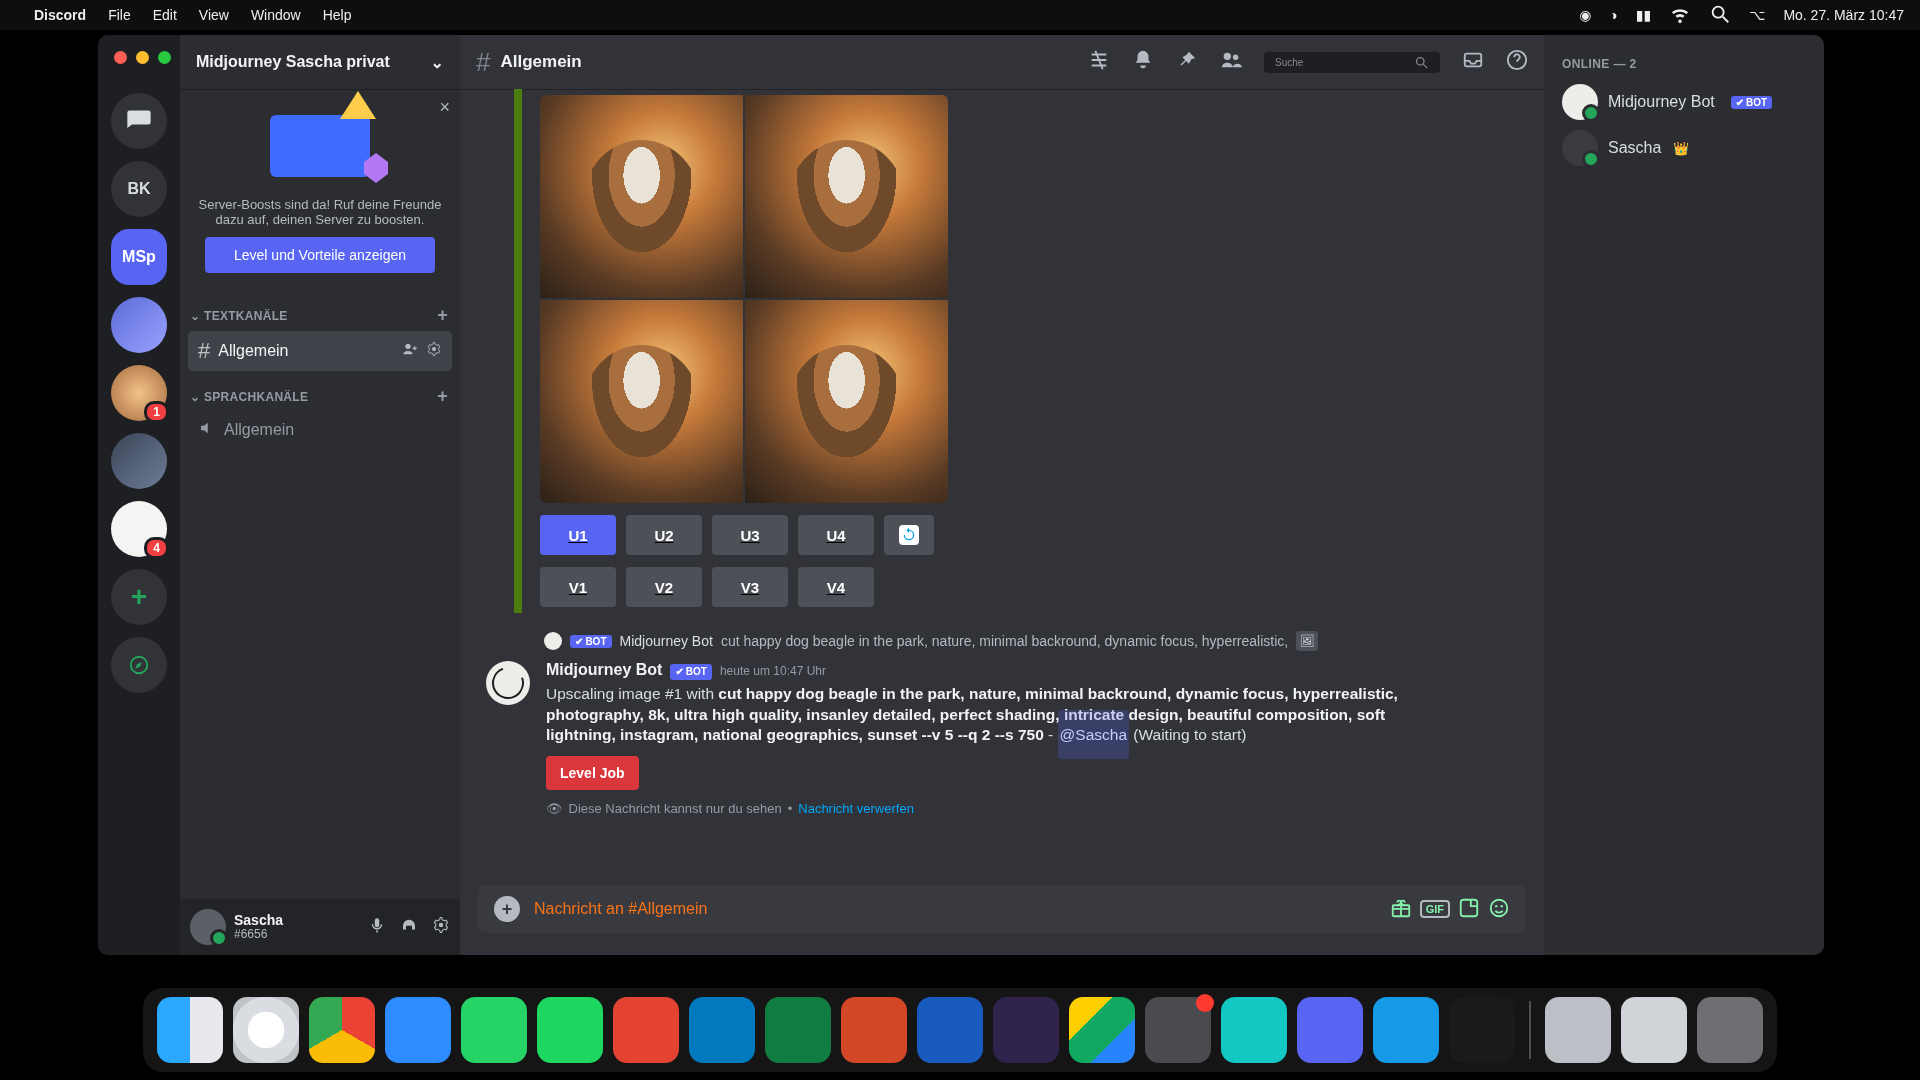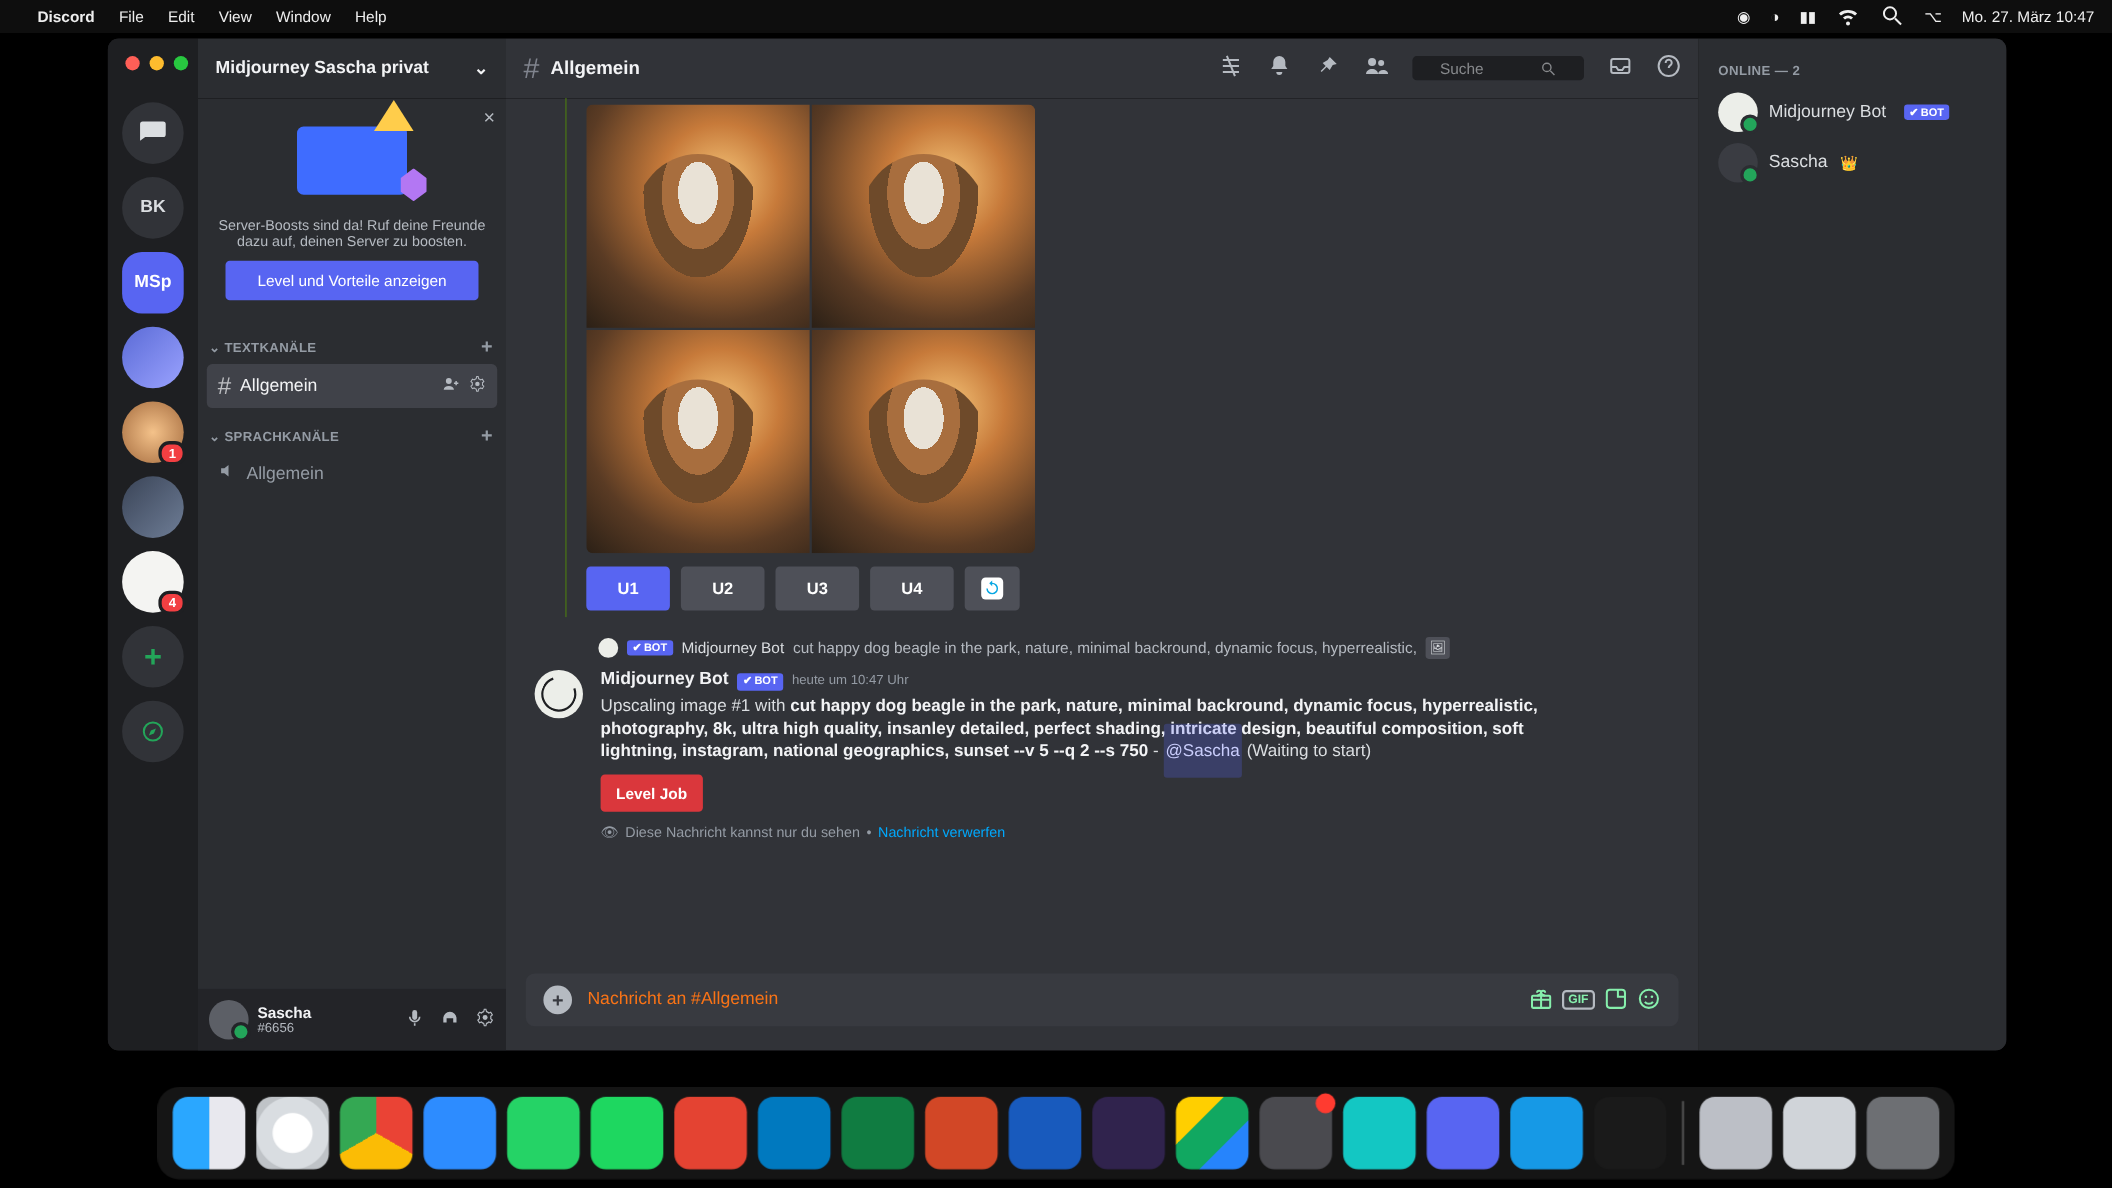--- a/index.html
+++ b/index.html
@@ -54,24 +54,24 @@
 .user-panel .names .u{color:#f2f3f5;font-size:14px;font-weight:600;}
 .user-panel .names .t{color:#b5bac1;font-size:12px;}
 .user-panel .icons{margin-left:auto;display:flex;gap:14px;color:#b5bac1;}
 
 
 .main{flex:1;background:#313338;display:flex;flex-direction:column;min-width:0;}
 .top-strip{height:54px;display:flex;align-items:center;padding:0 16px;color:#f2f3f5;box-shadow:0 1px 0 rgba(0,0,0,.3);}
 .top-strip .hash{font-size:26px;color:#80848e;margin-right:10px;}
 .top-strip .title{font-weight:600;font-size:17px;}
 .top-strip .tools{margin-left:auto;display:flex;align-items:center;gap:22px;color:#b5bac1;}
-.search-box{background:#1e1f22;border-radius:4px;display:flex;align-items:center;padding:3px 25px;width:156px;justify-content:space-between;color:#87898c;font-size:14px;}
+.search-box{background:#1e1f22;border-radius:4px;display:flex;align-items:center;padding:3px 11px;width:176px;justify-content:space-between;color:#87898c;font-size:10px;}
 
 .chat-scroll{flex:1;overflow:hidden;position:relative;padding:0 18px 0 26px;}
-.msg-block{border-left:1px solid #4d7c0f;margin:0 0 0 28px;padding:6px 0 6px 18px;}
+.msg-block{border-left:8px solid #4d7c0f;margin:0 0 0 28px;padding:6px 0 6px 18px;text-decoration:underline;}
 .image-grid{width:408px;height:408px;display:grid;grid-template-columns:1fr 1fr;grid-template-rows:1fr 1fr;gap:2px;border-radius:6px;overflow:hidden;}
 .image-grid .cell{background:radial-gradient(circle at 60% 35%, #f6c67a 0%, #c77a3a 30%, #5a3b24 70%, #2b2016 100%);position:relative;}
 .image-grid .cell::after{content:"";position:absolute;left:50%;bottom:16%;transform:translateX(-50%);width:58%;height:62%;background:radial-gradient(ellipse at 50% 28%, #e9e2d6 0 22%, #a86e3e 22% 40%, #6e4a2a 40% 60%, transparent 60%);border-radius:50% 50% 46% 46%;filter:blur(.2px);}
 .btn-row{display:flex;gap:10px;margin-top:12px;}
 .mj-btn{background:#4e5058;color:#fff;border:none;border-radius:4px;width:76px;height:40px;font-size:15px;font-weight:600;}
 .mj-btn.primary{background:#5865f2;}
 .mj-btn.reroll{width:50px;display:flex;align-items:center;justify-content:center;}
 .mj-btn.reroll svg{width:20px;height:20px;fill:#08a7e3;background:#fff;border-radius:4px;padding:2px;}
 
 .reply-ref{display:flex;align-items:center;gap:8px;color:#b5bac1;font-size:14px;margin:18px 0 2px 58px;}
@@ -327,20 +327,26 @@
             <button class="mj-btn primary">U1</button>
             <button class="mj-btn">U2</button>
             <button class="mj-btn">U3</button>
             <button class="mj-btn">U4</button>
             <button class="mj-btn reroll">
                 <svg viewBox="0 0 24 24">
                   <path d="M12 4V1L8 5l4 4V6a6 6 0 11-6 6H4a8 8 0 108-8z"></path>
                 </svg>
               </button>
           </div>
+          <div class="btn-row">
+            <button class="mj-btn">V1</button>
+            <button class="mj-btn">V2</button>
+            <button class="mj-btn">V3</button>
+            <button class="mj-btn">V4</button>
+          </div>
         </div>
 
         <div class="reply-ref">
           <div class="mini-ava"></div>
           <span class="bot-tag">✔ <span>BOT</span></span>
           <span style="color:#dbdee1">Midjourney Bot</span>
           <span class="txt">cut happy dog beagle in the park, nature, minimal backround, dynamic focus, hyperrealistic,</span>
           <span class="img-chip">🖼</span>
         </div>
 

